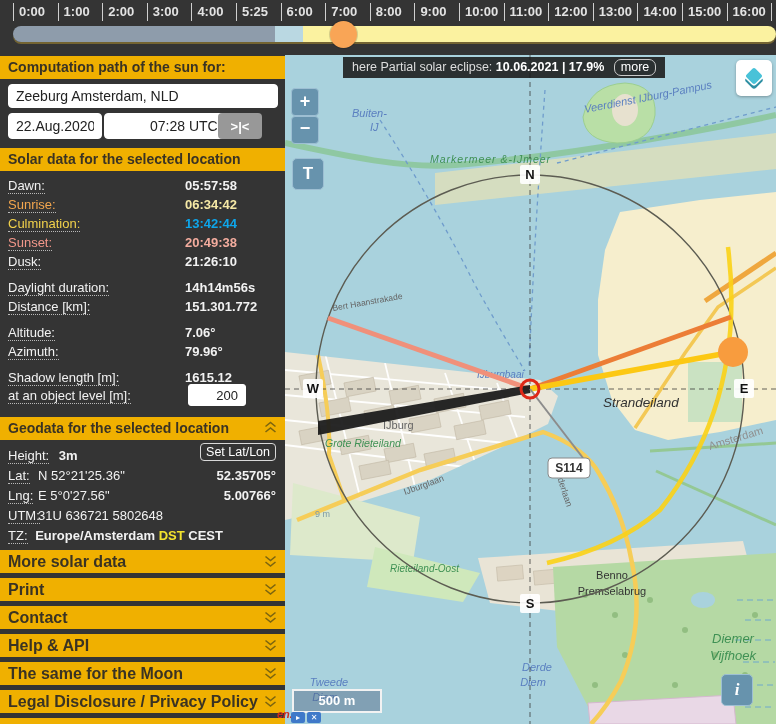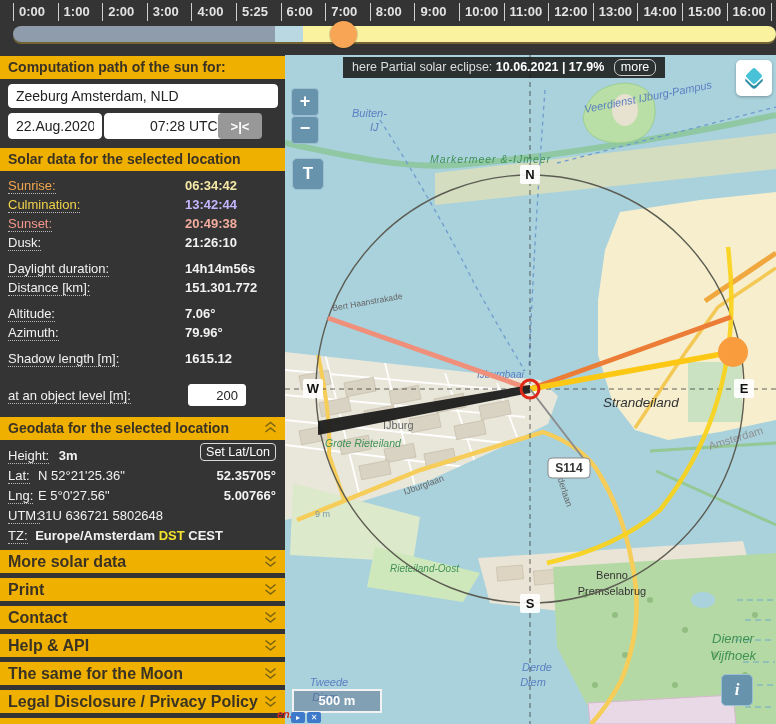--- a/index.html
+++ b/index.html
@@ -31,21 +31,21 @@
   #now-btn{position:absolute;left:218px;top:58px;width:44px;height:26px;background:#989898;border:none;
            border-radius:4px;color:#fff;font-weight:bold;font-size:13px;cursor:pointer;}
   #hdr-solar{top:93px;}
   #solar-rows{position:absolute;left:8px;top:121px;width:270px;}
   .srow{position:relative;height:19px;line-height:19px;}
   .srow.gap{margin-top:7px;}
   .lbl{border-bottom:1px dotted #b9b9b9;}
   .val{position:absolute;left:177px;font-weight:bold;}
   .tone-white,.tone-white-v{color:#f2f2f2;}
   .tone-sunrise{color:#f3a64e;} .tone-sunrise-v{color:#f6e9a6;}
-  .tone-culmination{color:#f2d24b;} .tone-culmination-v{color:#c4b5fd;}
+  .tone-culmination{color:#f2d24b;} .tone-culmination-v{color:#0ea5e9;}
   .tone-sunset{color:#f2978a;} .tone-sunset-v{color:#f3ac9e;}
   #object-row{position:absolute;left:8px;top:329px;width:270px;height:24px;line-height:24px;}
   #object-input{left:180px;top:0;width:42px;height:20px;text-align:right;font-size:13px;border-radius:3px;}
   #hdr-geo{top:362px;}
   #geo-body{position:absolute;left:8px;top:391px;width:270px;}
   .grow{position:relative;height:20px;line-height:20px;}
   .gcol{position:absolute;left:30px;}
   .gdec{position:absolute;right:2px;font-weight:bold;}
   #setlatlon{position:absolute;right:2px;top:-3px;background:transparent;border:1px solid #d8d8d8;border-radius:4px;
              color:#fff;font-size:12.5px;padding:1px 5px;font-family:"Liberation Sans",sans-serif;cursor:pointer;}
@@ -125,20 +125,21 @@
     <div class="section-header" style="top:1px;">Computation path of the sun for:</div>
 
     <input id="loc-input" class="box" value="Zeeburg Amsterdam, NLD" style="">
     <input id="date-input" class="box" value="22.Aug.2020" style="">
     <input id="time-input" class="box" value="07:28 UTC+2" style="">
     <button id="now-btn">&gt;|&lt;</button>
 
     <div id="hdr-solar" class="section-header">Solar data for the selected location</div>
 
     <div id="solar-rows">
+        <div class="srow"><span class="lbl tone-white">Dawn:</span><span class="val tone-white-v">05:57:58</span></div>
         <div class="srow"><span class="lbl tone-sunrise">Sunrise:</span><span class="val tone-sunrise-v">06:34:42</span></div>
         <div class="srow"><span class="lbl tone-culmination">Culmination:</span><span class="val tone-culmination-v">13:42:44</span></div>
         <div class="srow"><span class="lbl tone-sunset">Sunset:</span><span class="val tone-sunset-v">20:49:38</span></div>
         <div class="srow"><span class="lbl tone-white">Dusk:</span><span class="val tone-white-v">21:26:10</span></div>
         <div class="srow gap"><span class="lbl tone-white">Daylight duration:</span><span class="val tone-white-v">14h14m56s</span></div>
         <div class="srow"><span class="lbl tone-white">Distance [km]:</span><span class="val tone-white-v">151.301.772</span></div>
         <div class="srow gap"><span class="lbl tone-white">Altitude:</span><span class="val tone-white-v">7.06°</span></div>
         <div class="srow"><span class="lbl tone-white">Azimuth:</span><span class="val tone-white-v">79.96°</span></div>
         <div class="srow gap"><span class="lbl tone-white">Shadow length [m]:</span><span class="val tone-white-v">1615.12</span></div>
       </div>

